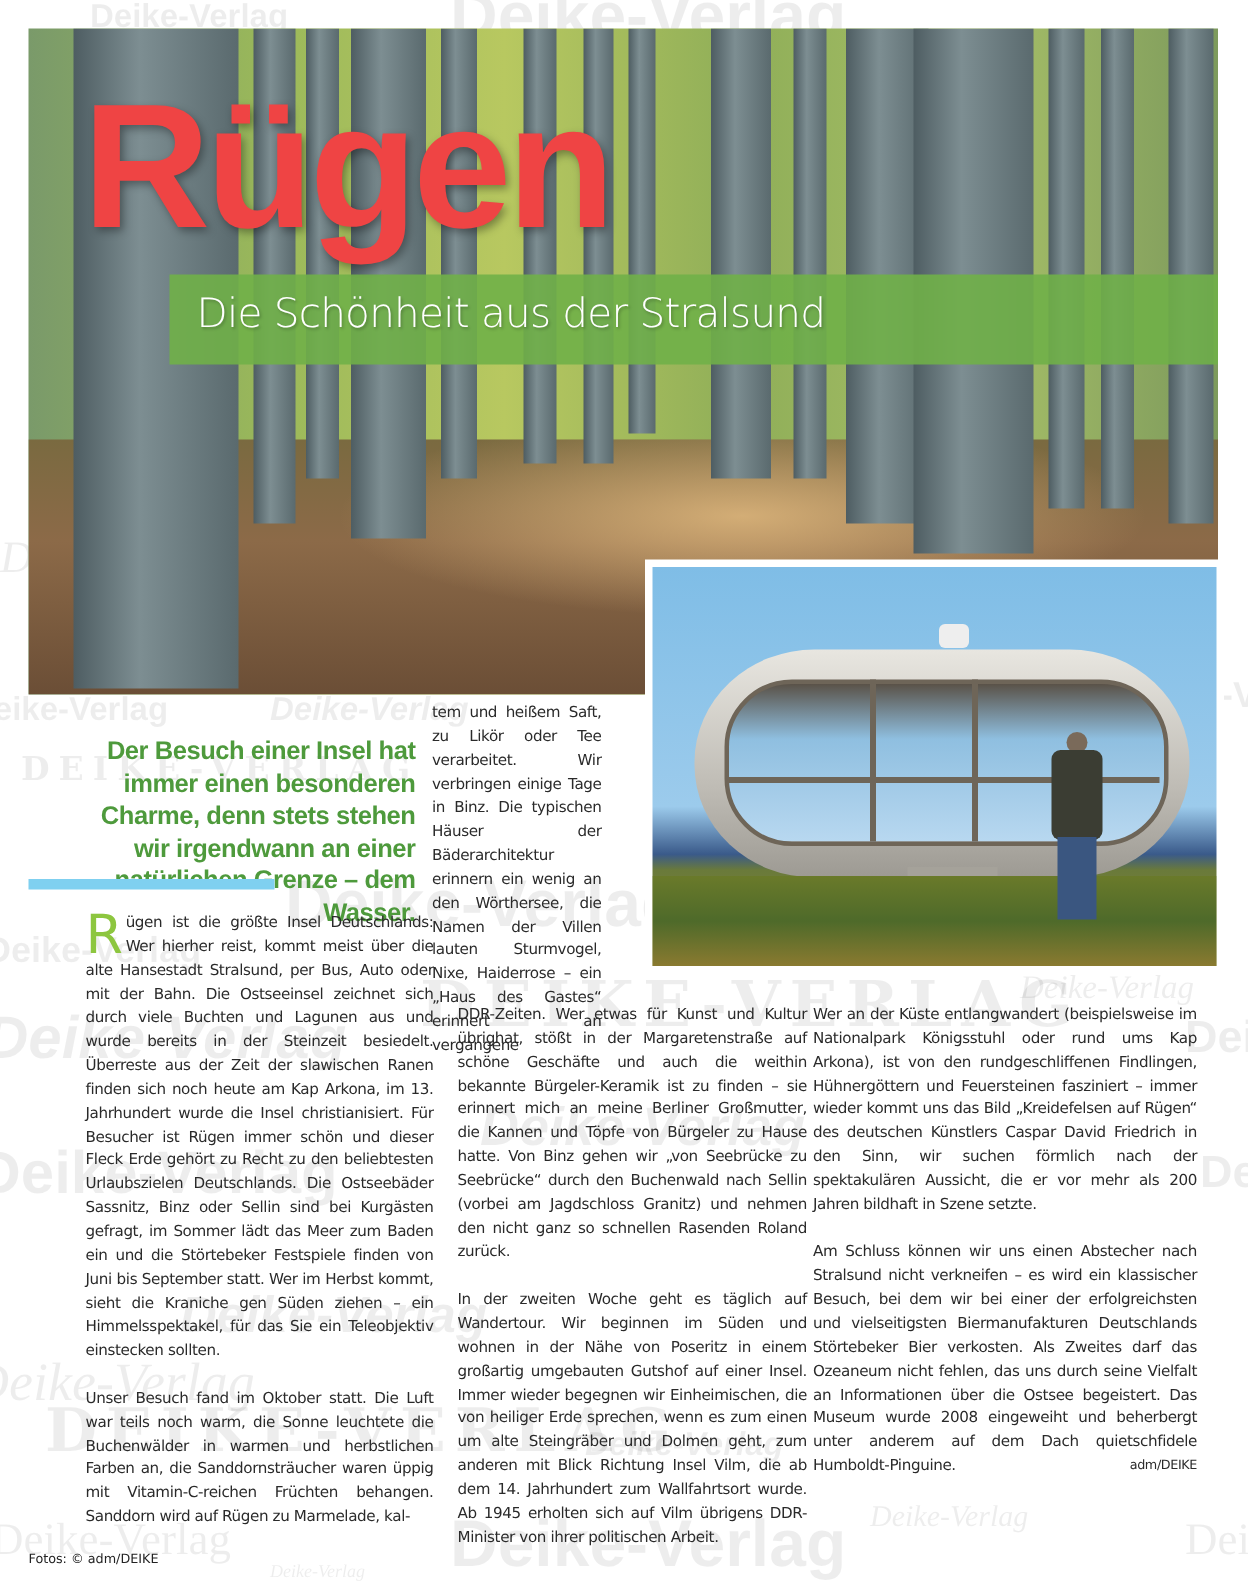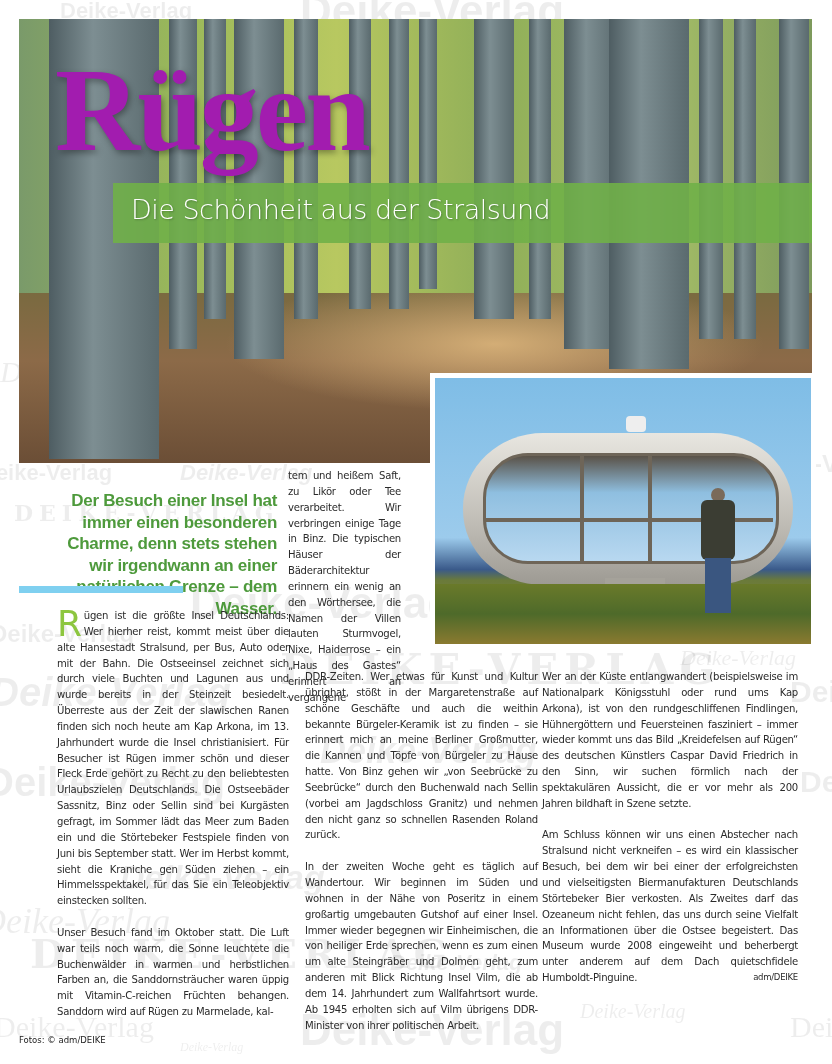--- a/index.html
+++ b/index.html
@@ -25,22 +25,22 @@
   }
   .trunk { position: absolute; top: 0; background: linear-gradient(90deg, #4e5d62, #7d8e92 40%, #5a6a6e); }
   .ground {
     position: absolute; left: 0; right: 0; bottom: 0; height: 170px;
     background:
       radial-gradient(ellipse at 60% 30%, rgba(230,190,130,0.8), rgba(0,0,0,0) 40%),
       linear-gradient(180deg, #7a6a40 0%, #8c6a48 40%, #6b4e36 100%);
   }
   #title {
     position: absolute; left: 55px; top: 52px; z-index: 4;
-    font-family: Liberation Serif, serif; font-size: 118px; font-weight: bold;
-    color: #a21caf; letter-spacing: -3px; line-height: 1;
+    font-family: Liberation Sans, sans-serif; font-size: 118px; font-weight: bold;
+    color: #ef4444; letter-spacing: -3px; line-height: 1;
     text-shadow: 2px 3px 6px rgba(0,0,0,0.35);
   }
   #banner {
     position: absolute; left: 113px; top: 183px; width: 699px; height: 60px;
     background: rgba(112,176,72,0.9); z-index: 3;
   }
   #subtitle {
     position: absolute; left: 131px; top: 194px; z-index: 5;
     font-family: "DejaVu Sans", sans-serif; font-weight: 200; font-size: 27px; color: #ffffff;
     letter-spacing: -0.5px; text-shadow: 1px 1px 2px rgba(0,0,0,0.25);

